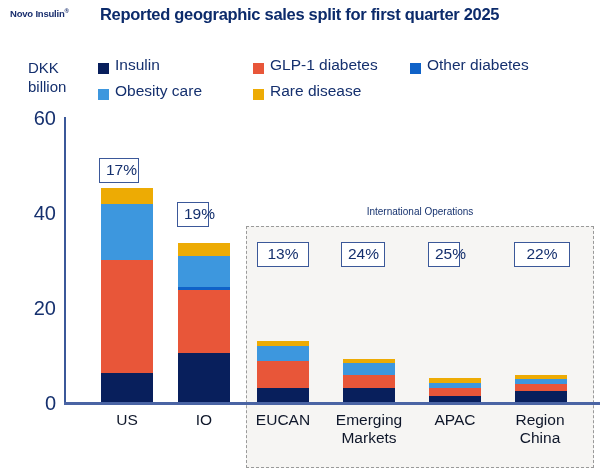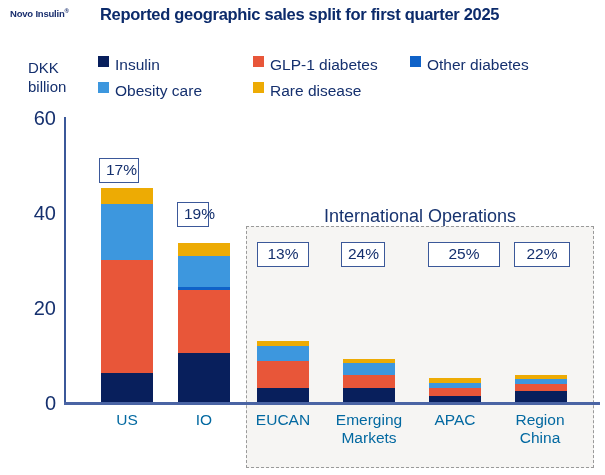--- a/index.html
+++ b/index.html
@@ -43,21 +43,21 @@
     left: 98px;
     top: 52px;
     width: 460px;
     display: grid;
     grid-template-columns: 155px 157px 148px;
     grid-auto-rows: 26px;
     align-items: center;
   }
   .legend-item {
     display: flex;
-    align-items: flex-start;
+    align-items: flex-end;
     gap: 6px;
     font-size: 15.5px;
     color: #15306e;
     white-space: nowrap;
   }
   .swatch {
     width: 11px;
     height: 11px;
     flex: 0 0 11px;
     display: inline-block;
@@ -117,21 +117,21 @@
     border: 1.6px dashed #9a9a9a;
     background: #f6f5f3;
     box-sizing: border-box;
   }
   .io-title {
     position: absolute;
     left: 182px;
     top: 206px;
     width: 348px;
     text-align: center;
-    font-size: 18px;
+    font-size: 10px;
     color: #17336f;
   }
 
   .bar {
     position: absolute;
     bottom: 72px; 
     width: 52px;
     display: flex;
     flex-direction: column-reverse;
   }
@@ -147,21 +147,21 @@
     padding: 3px 6px 4px 6px;
     box-sizing: border-box;
     text-align: center;
     white-space: nowrap;
   }
 
   .xlabel {
     position: absolute;
     font-size: 15.5px;
     line-height: 18px;
-    color: #0369a1;
+    color: #0f172a;
     text-align: center;
     width: 96px;
   }
 </style>
 </head>
 <body>
 
 <div class="brand">
   <span>Novo Insulin</span><sup>®</sup>
 </div>
@@ -246,21 +246,21 @@
   </div>
   <div class="pct-box" style="left:277px;top:242px;width:44px">24%</div>
 
   <div class="bar" style="left:365px">
     <div class="seg" style="height:7px;background:#081f5c"></div>
     <div class="seg" style="height:8px;background:#e85639"></div>
     <div class="seg" style="height:0px;background:#0f62c8"></div>
     <div class="seg" style="height:5px;background:#3d97de"></div>
     <div class="seg" style="height:5px;background:#edab04"></div>
   </div>
-  <div class="pct-box" style="left:364px;top:242px;width:72px">25%</div>
+  <div class="pct-box" style="left:364px;top:242px;width:32px">25%</div>
 
   <div class="bar" style="left:451px">
     <div class="seg" style="height:12px;background:#081f5c"></div>
     <div class="seg" style="height:7px;background:#e85639"></div>
     <div class="seg" style="height:0px;background:#0f62c8"></div>
     <div class="seg" style="height:5px;background:#3d97de"></div>
     <div class="seg" style="height:4px;background:#edab04"></div>
   </div>
   <div class="pct-box" style="left:450px;top:242px;width:56px">22%</div>
 

